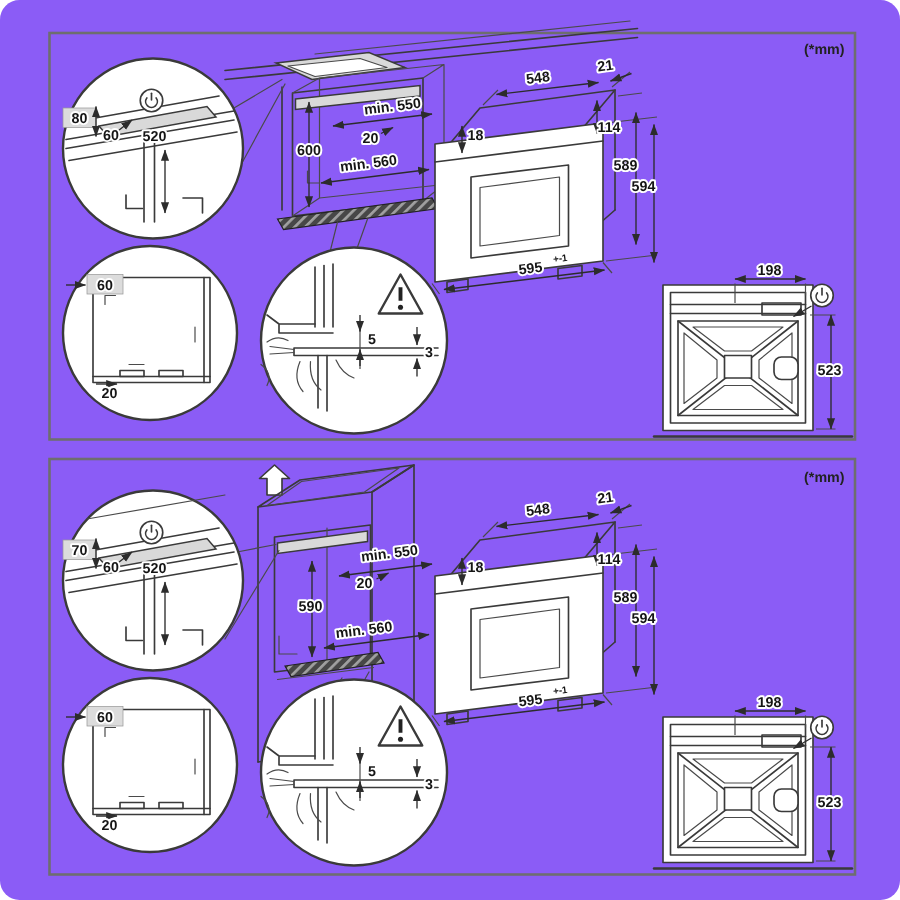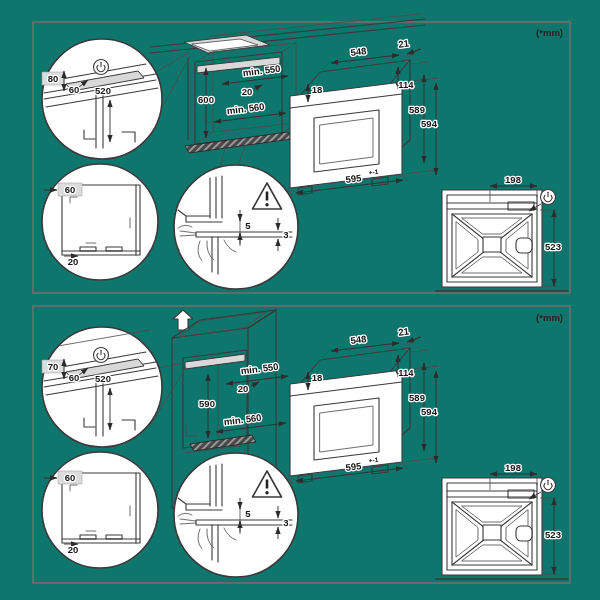--- a/index.html
+++ b/index.html
@@ -1,16 +1,16 @@
 <!DOCTYPE html>
 <html><head>
 <meta charset="utf-8">
 <style>
   html,body{margin:0;padding:0;background:#ffffff;}
-  .stage{width:600px;height:600px;position:relative;background:#0f766e;overflow:hidden;}
+  .stage{width:600px;height:600px;position:relative;background:#8b5cf6;overflow:hidden;border-radius:13px;}
   svg{display:block;}
   .ln{stroke:#3a3a3a;stroke-width:1.1;fill:none;stroke-linecap:round;stroke-linejoin:round;}
   .thick{stroke-width:1.6;}
   .thin{stroke-width:.8;stroke:#4a4a4a;}
   .wfill{fill:#ffffff;}
   .gfill{fill:#d9d9d9;stroke:#3a3a3a;stroke-width:1;}
   .dkfill{fill:url(#hd);stroke:#222;stroke-width:.8;}
   .frame{fill:none;stroke:#6e6e6e;stroke-width:1.7;}
   .dim{stroke:#2c2c2c;stroke-width:.9;fill:none;marker-start:url(#ah);marker-end:url(#ah);}
   .dimE{stroke:#2c2c2c;stroke-width:.9;fill:none;marker-end:url(#ah);}

